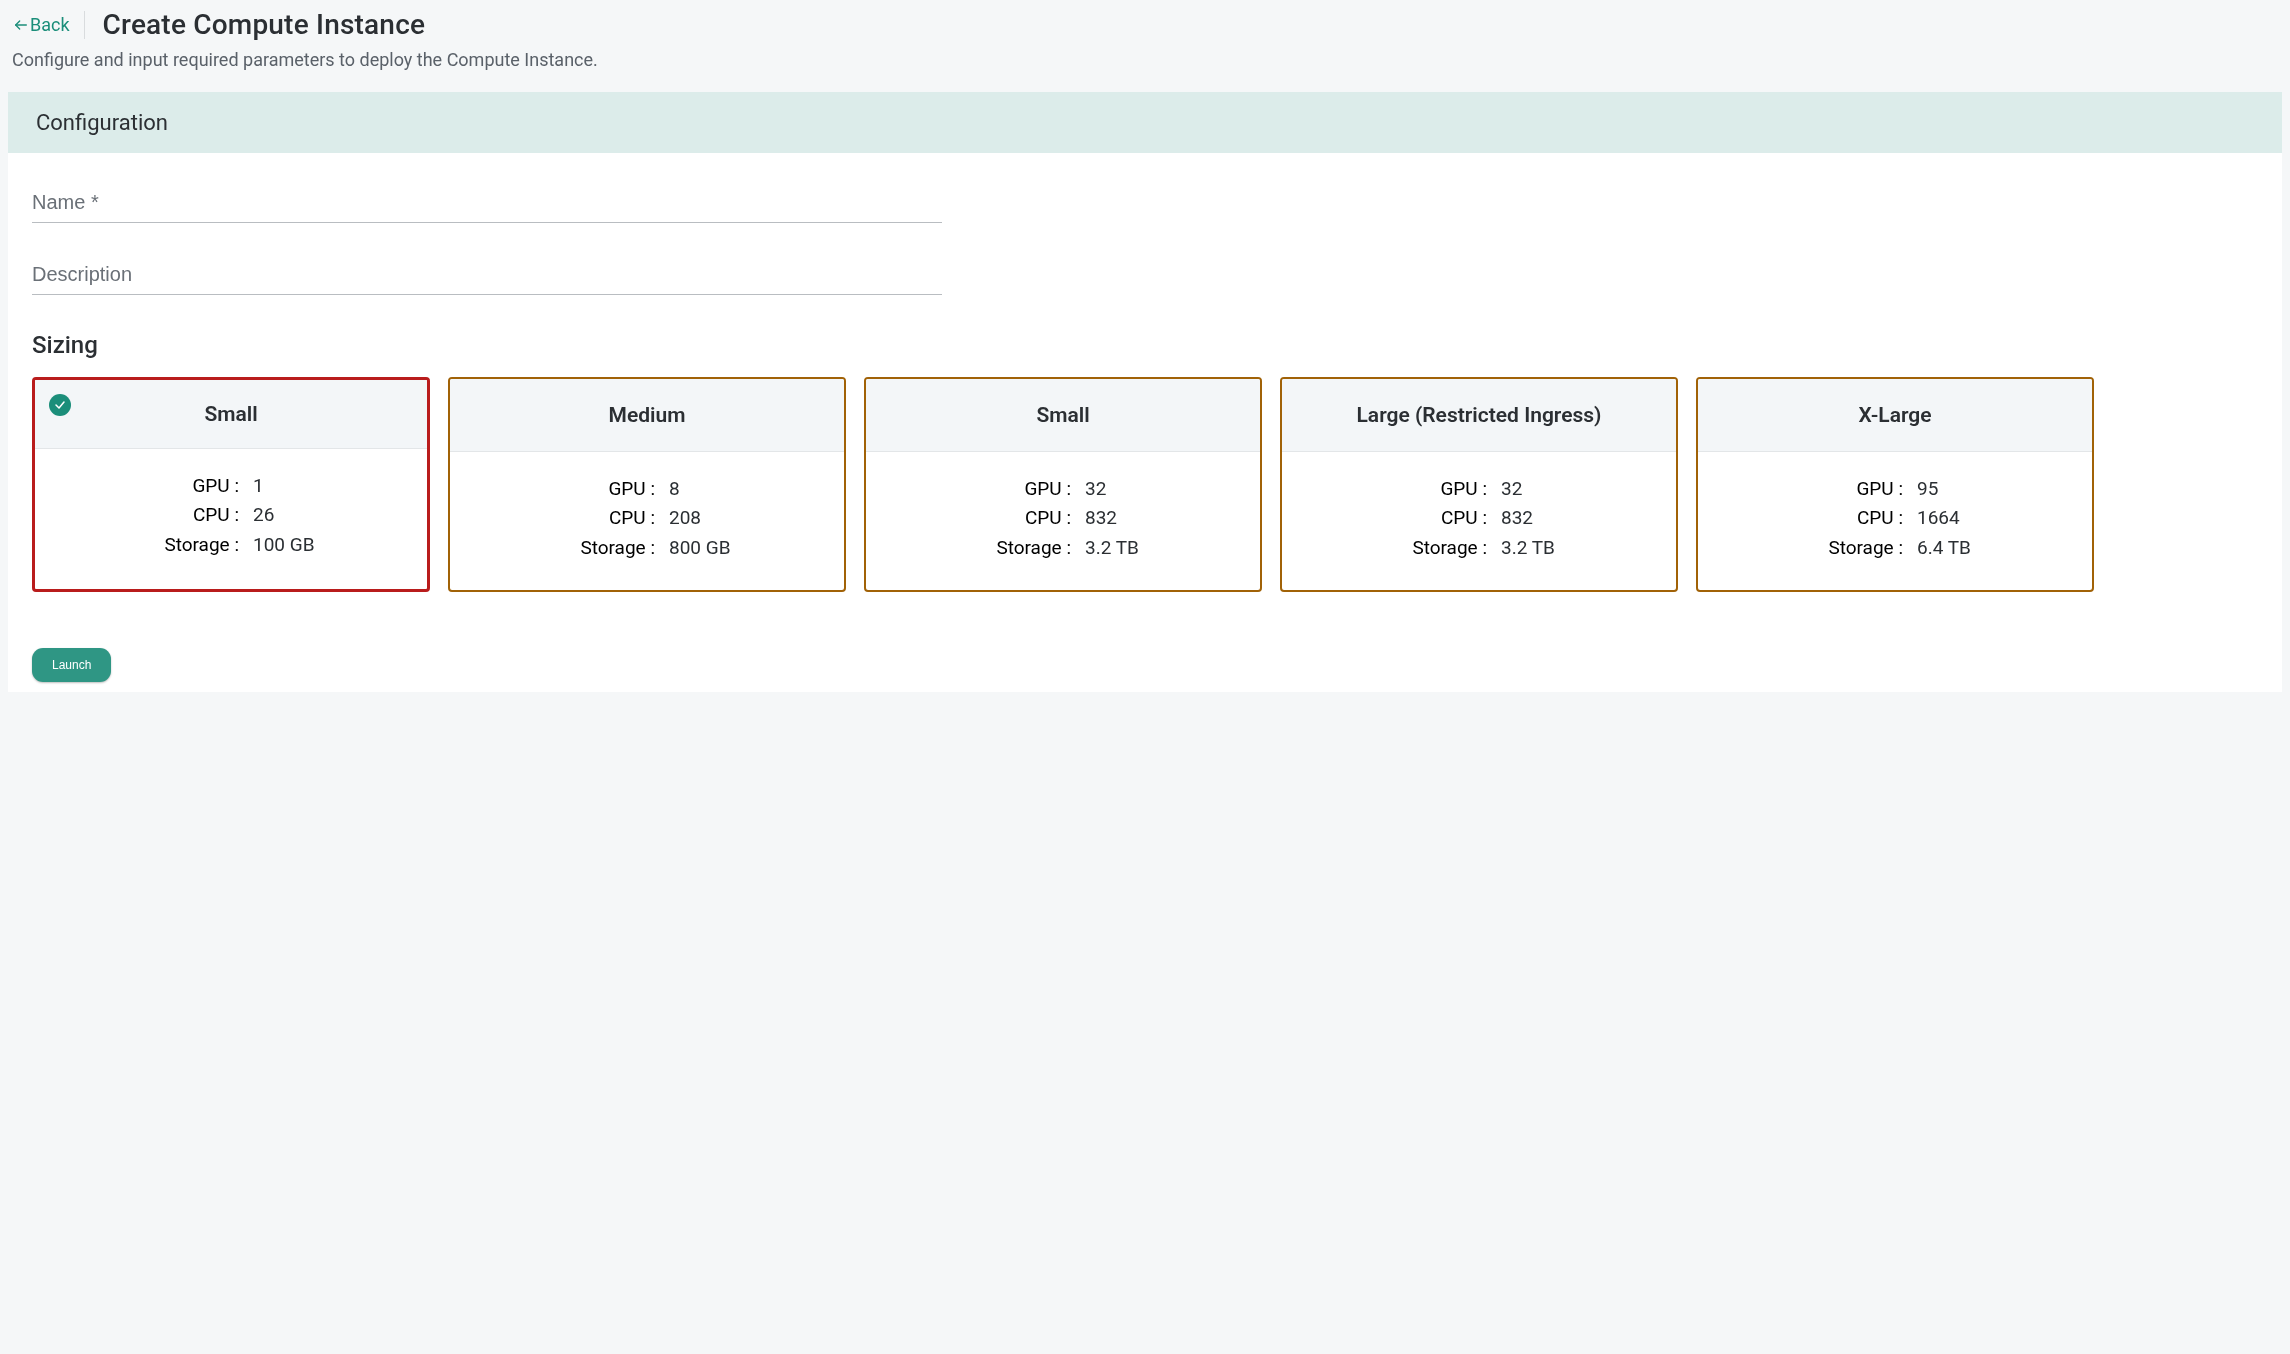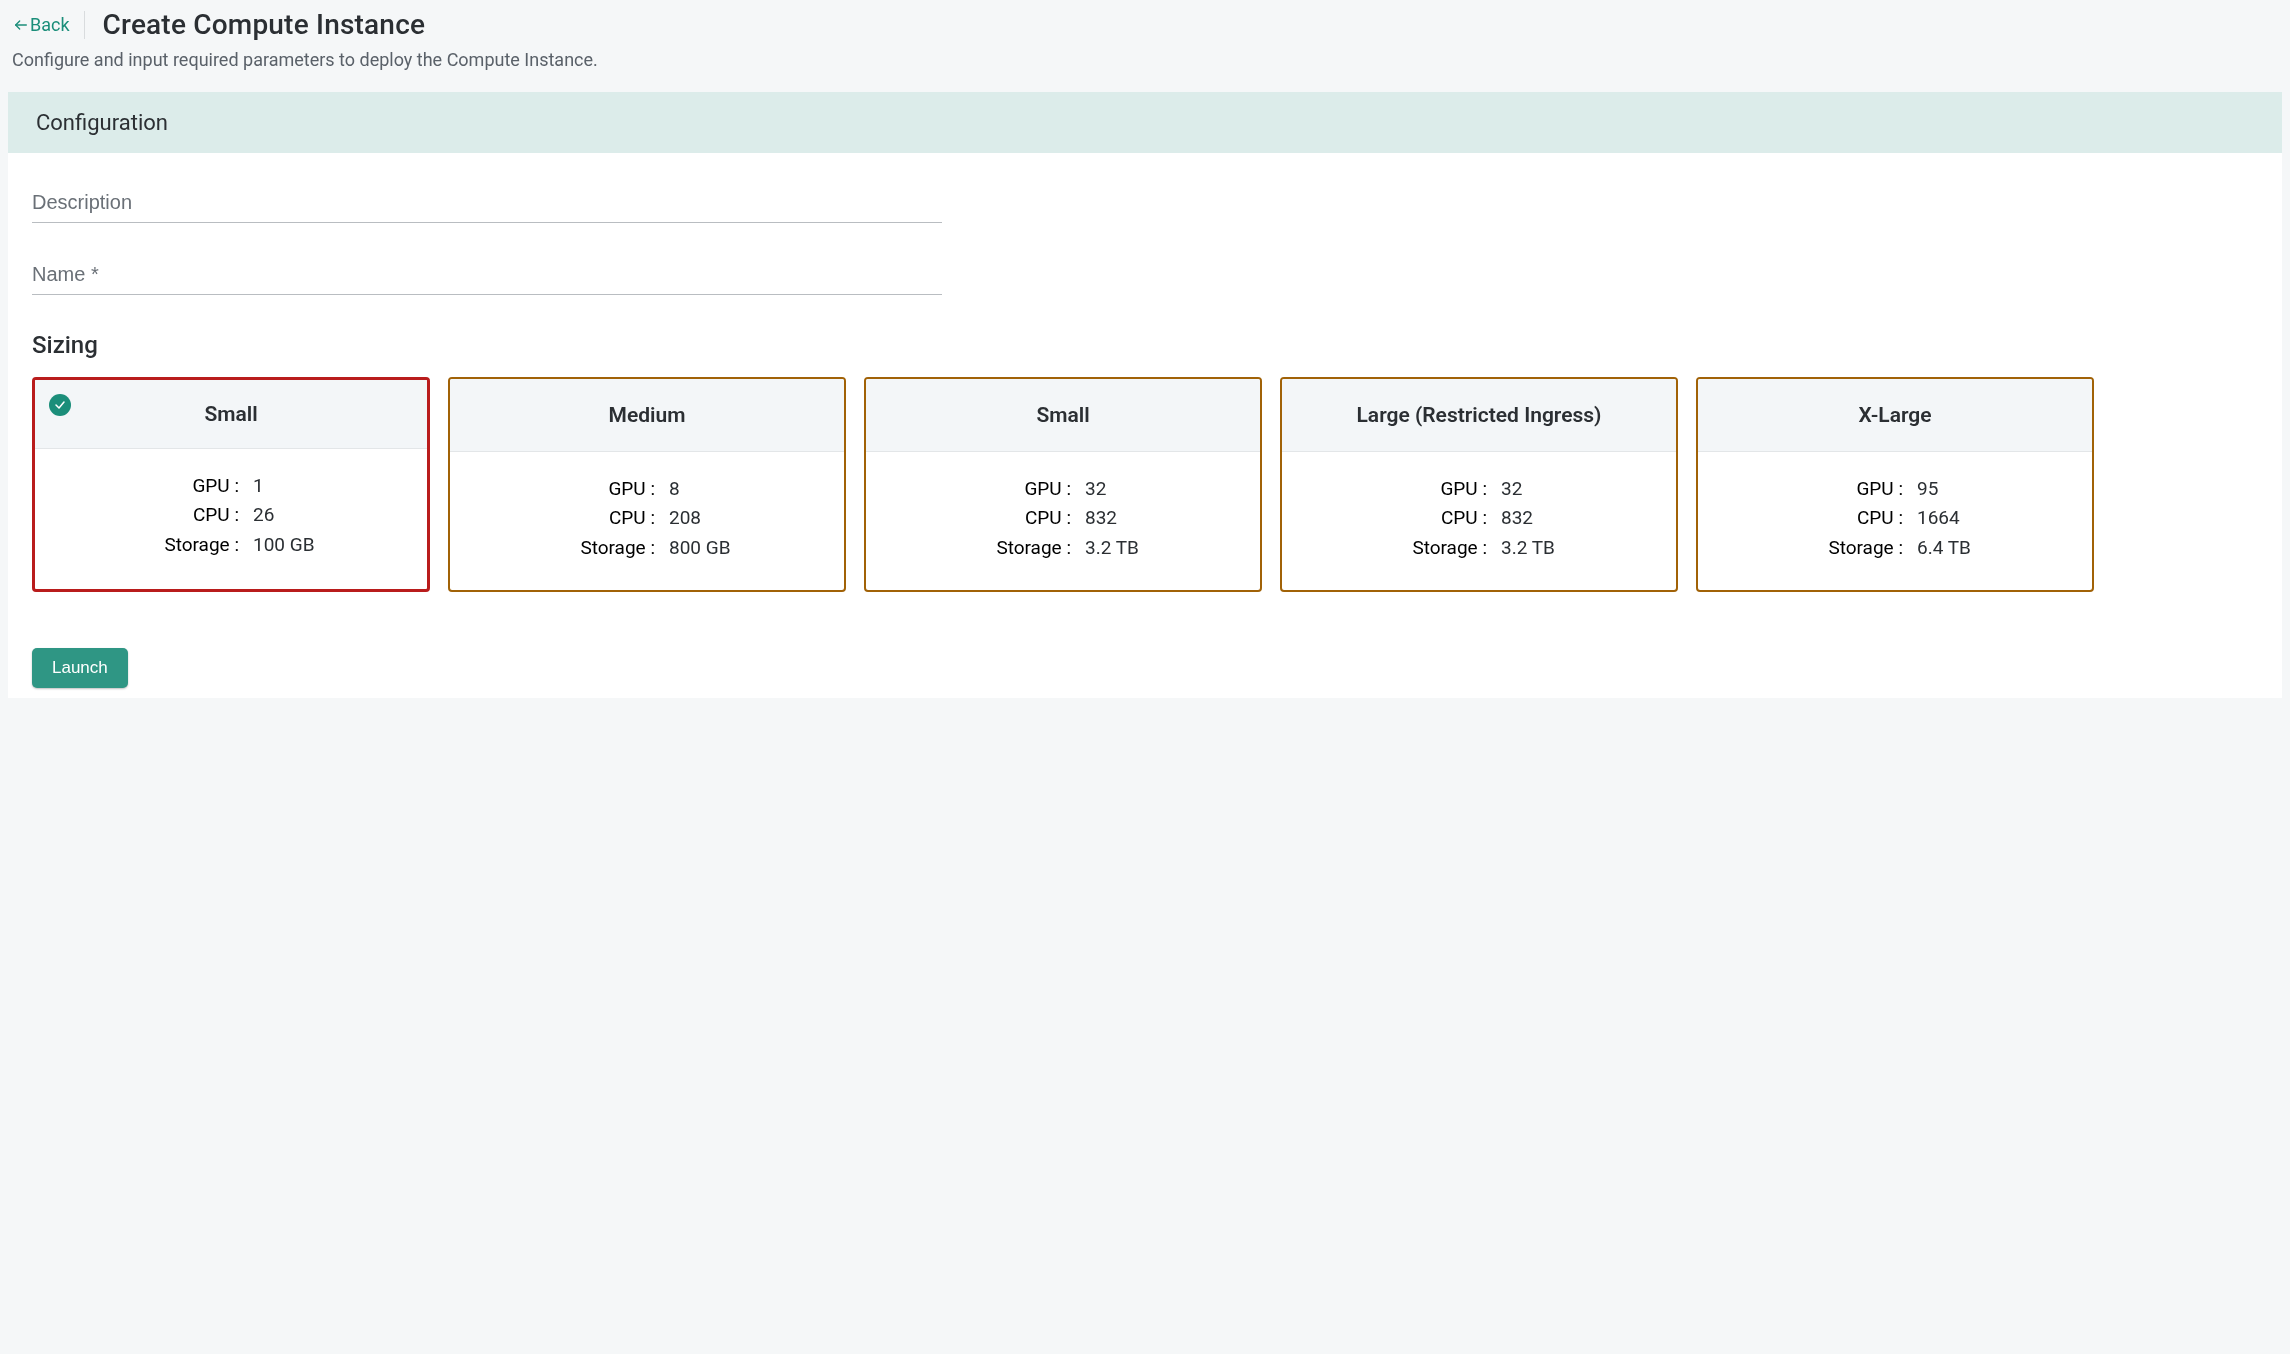--- a/index.html
+++ b/index.html
@@ -150,23 +150,23 @@
     color: #2b2f33;
   }
 
   .footer {
     padding: 36px 24px 10px 24px;
   }
   .launch-btn {
     background: #2f9684;
     color: #fff;
     border: none;
-    border-radius: 5px;
+    border-radius: 11px;
     padding: 10px 20px;
-    font-size: 17px;
+    font-size: 12px;
     font-weight: 500;
     cursor: pointer;
     box-shadow: 0 1px 2px rgba(0,0,0,0.25);
     text-align: center;
   }
 </style>
 </head>
 <body>
 
 <div class="page">
@@ -182,25 +182,25 @@
     </div>
     <h1 class="page-title">Create Compute Instance</h1>
   </div>
   <div class="subtitle">Configure and input required parameters to deploy the Compute Instance.</div>
 
   <div class="panel">
     <div class="panel-header">Configuration</div>
     <div class="panel-body">
 
       <div class="form-field">
+        <input type="text" placeholder="Name *" style="">
+      </div>
+
+      <div class="form-field">
         <input type="text" placeholder="Description" style="">
-      </div>
-
-      <div class="form-field">
-        <input type="text" placeholder="Name *" style="">
       </div>
 
       <h2 class="section-title">Sizing</h2>
 
       <div class="cards" id="sizing-cards">
           <div class="size-card selected">
             <div class="card-head"><div class="check-badge">
                 <svg width="12" height="12" viewBox="0 0 24 24" fill="none" stroke-width="3" stroke-linecap="round" stroke-linejoin="round">
                   <polyline points="4 12 10 18 20 6"></polyline>
                 </svg>

